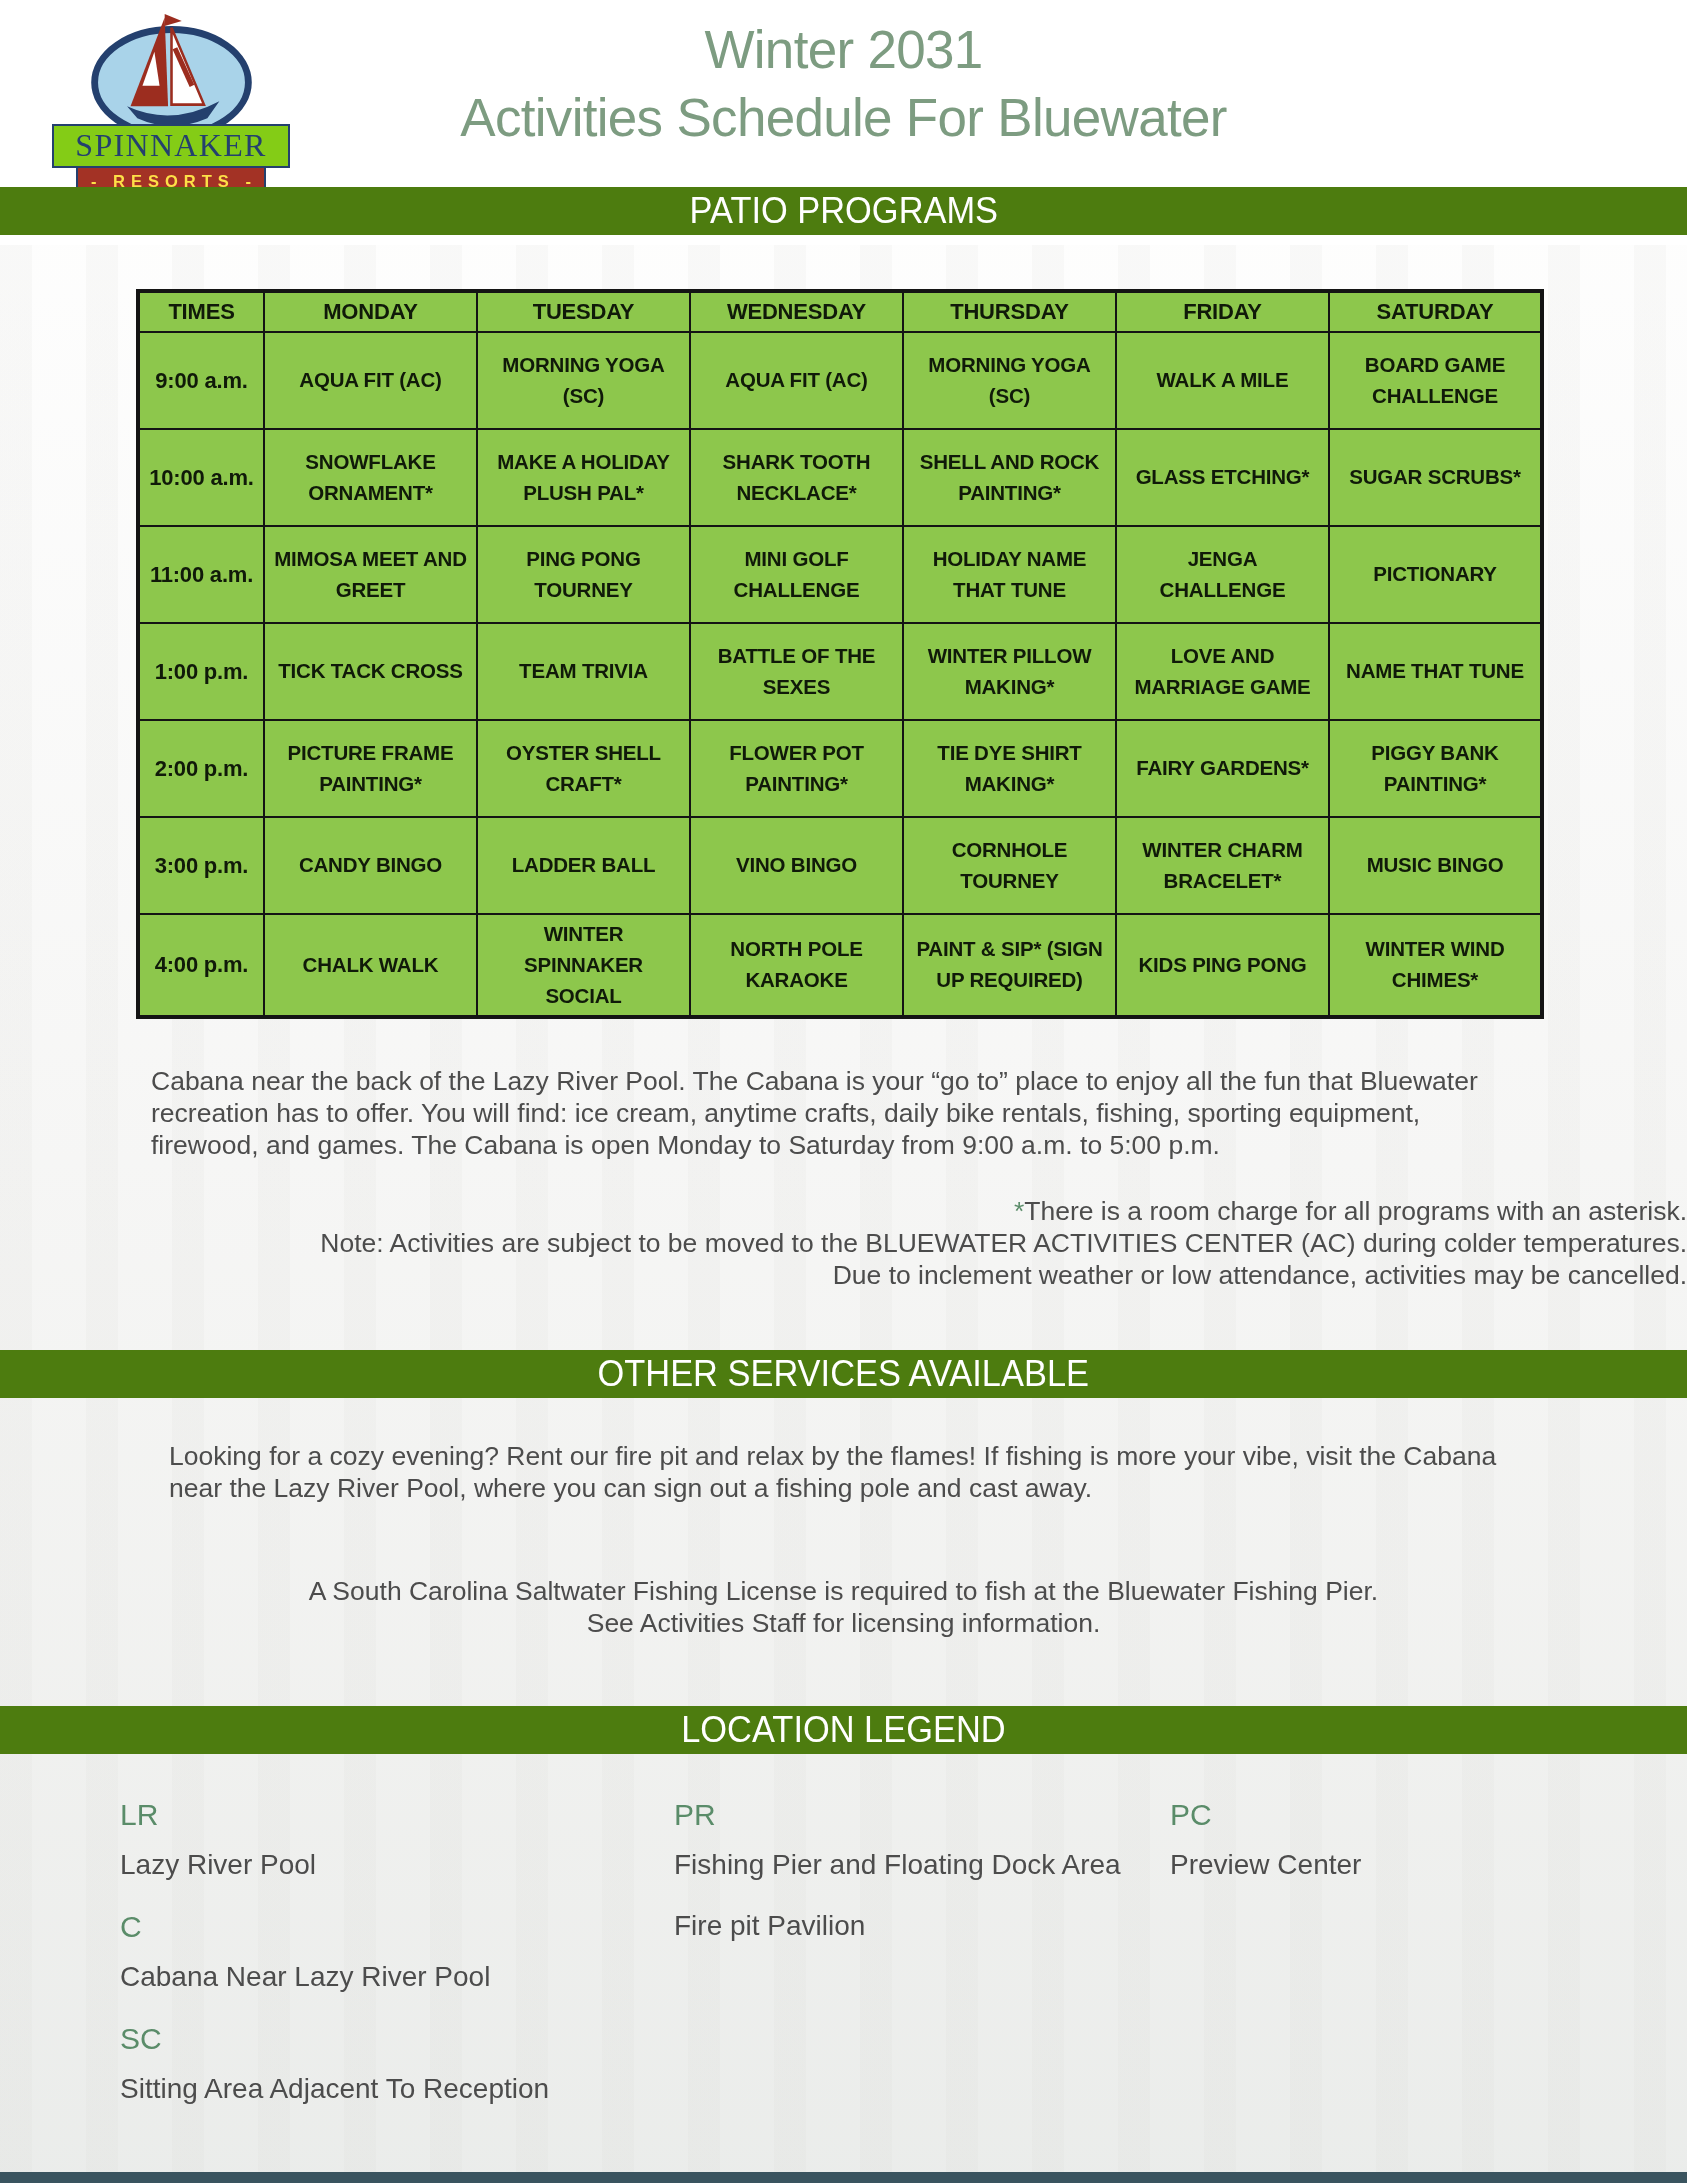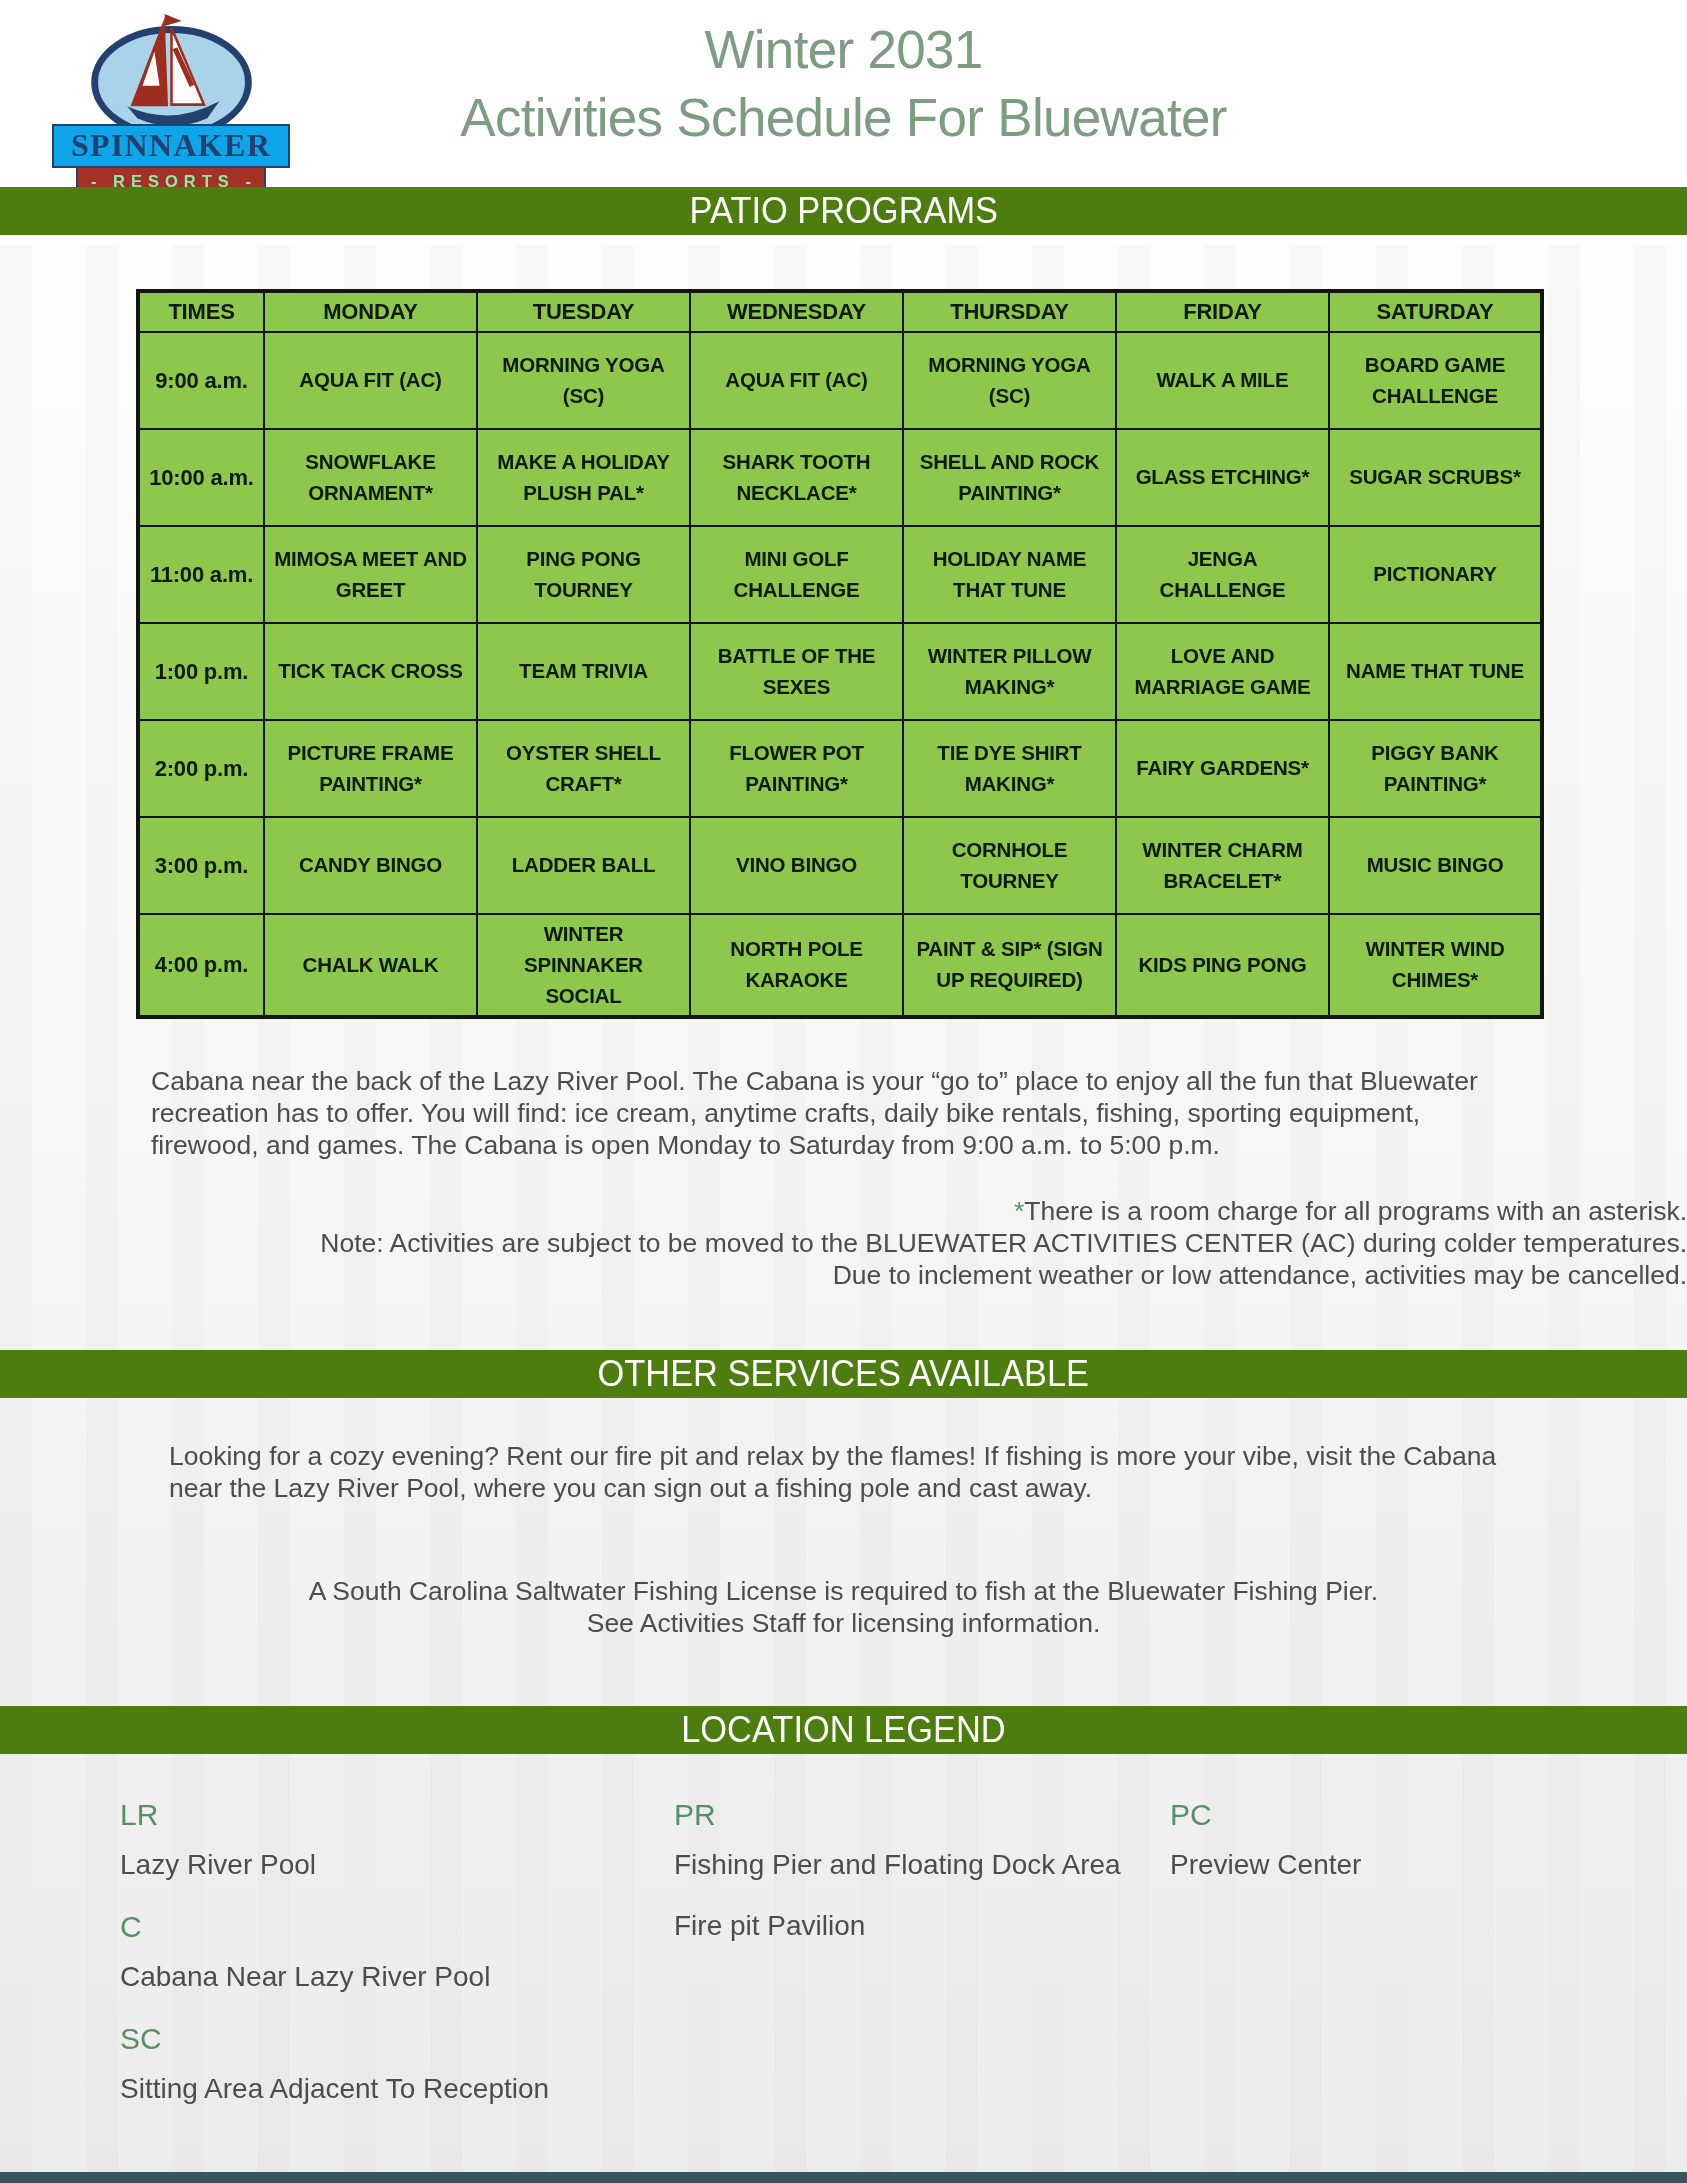--- a/index.html
+++ b/index.html
@@ -14,27 +14,27 @@
     background:
       repeating-linear-gradient(90deg, rgba(205,205,200,0.10) 0 32px, rgba(255,255,255,0) 32px 86px),
       linear-gradient(180deg, rgba(244,244,242,0.15) 0%, rgba(236,236,234,0.45) 45%, rgba(229,230,227,0.55) 75%, rgba(221,224,221,0.6) 100%);
   }
   .layer { position:absolute; z-index:1; }
 
   
   .logo { top:6.6px; left:52px; width:238px; text-align:center; }
   .logo-oval { width:205px; margin:0 auto -29px; }
   .logo-name {
-    position:relative; display:block; background:#0ea5e9; border:2px solid #24406e;
-    color:#24406e; font-family:"Liberation Serif", serif; font-weight:700;
+    position:relative; display:block; background:#84cc16; border:2px solid #24406e;
+    color:#24406e; font-family:"Liberation Serif", serif; font-weight:400;
     font-size:32px; letter-spacing:1.3px; padding:1.3px 4px 2.6px; white-space:nowrap;
   }
   .logo-resorts {
     position:relative; display:block; width:fit-content; margin:-2px auto 0;
-    background:#a33225; border:2px solid #24406e; color:#86efac;
+    background:#a33225; border:2px solid #24406e; color:#fde047;
     font-size:16.5px; font-weight:700; letter-spacing:6px; padding:4px 6.6px 3.3px 12.6px; white-space:nowrap;
   }
 
   
   .title { top:16px; left:0; width:100%; text-align:center;
     color:#7d9c81; font-size:53px; line-height:1.28; font-weight:400; letter-spacing:-0.7px; }
 
   
   .banner { left:0; width:100%; height:48px; background:#4d7c0f;
     display:flex; align-items:center; justify-content:center; }

